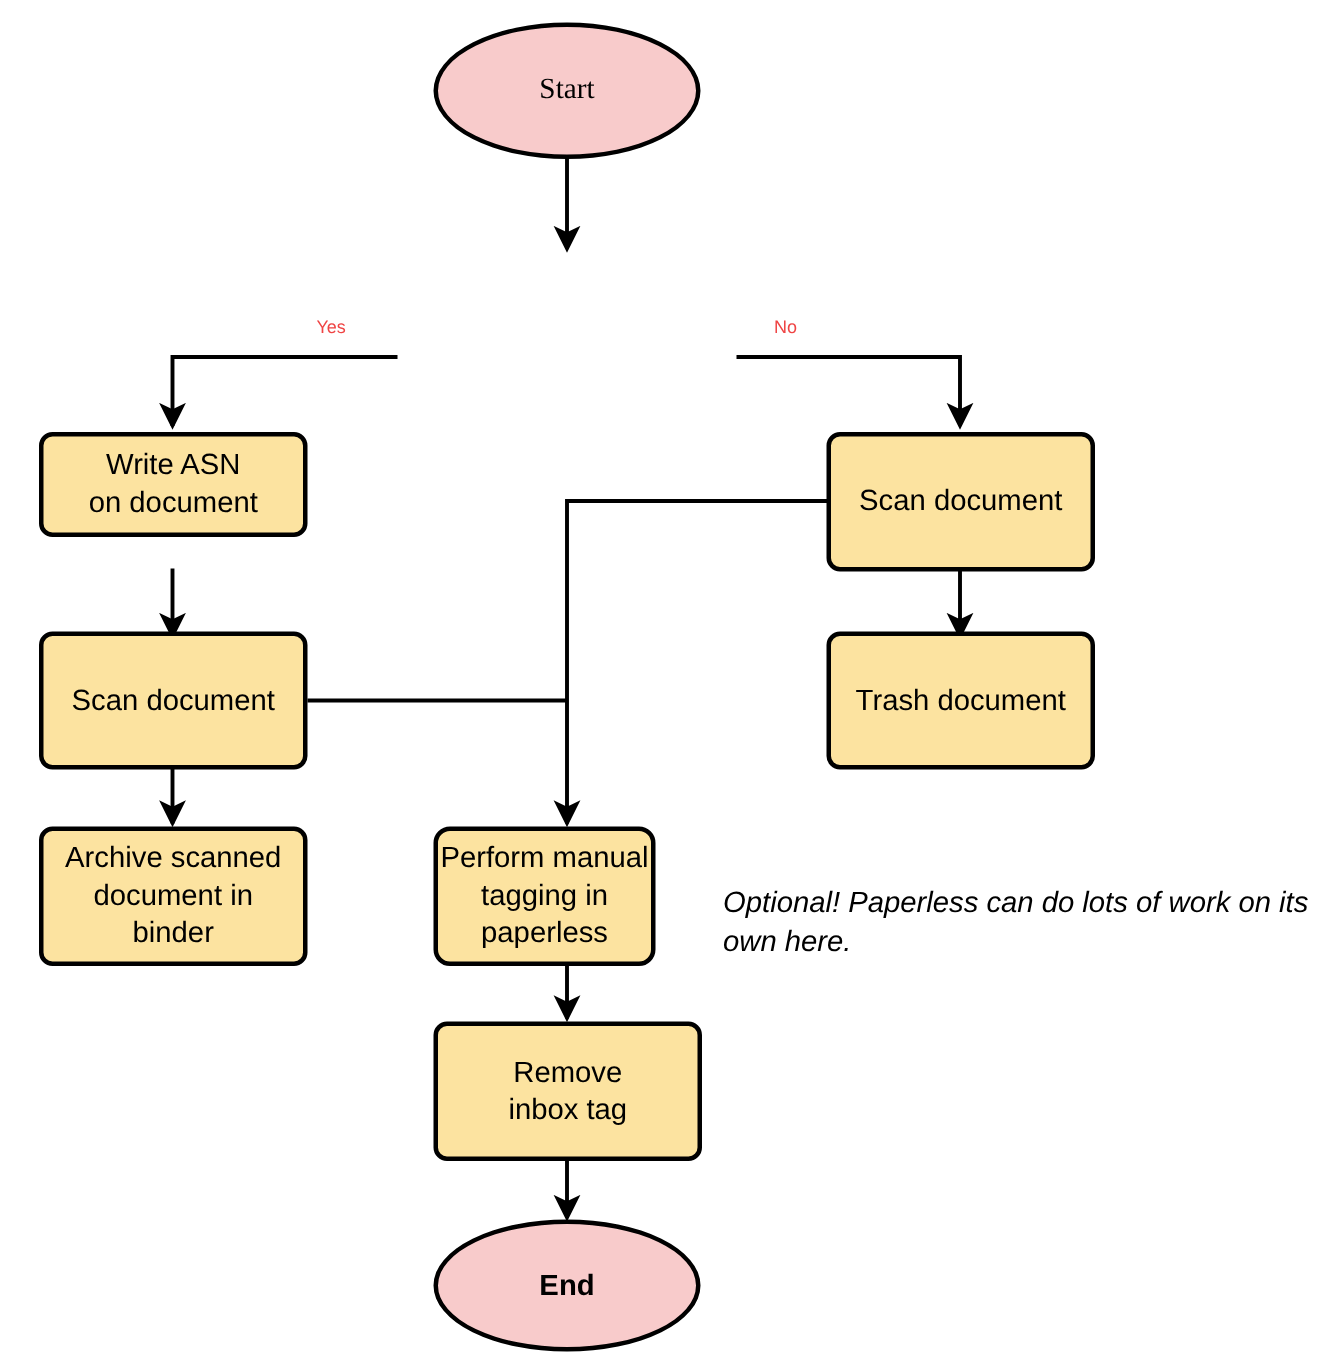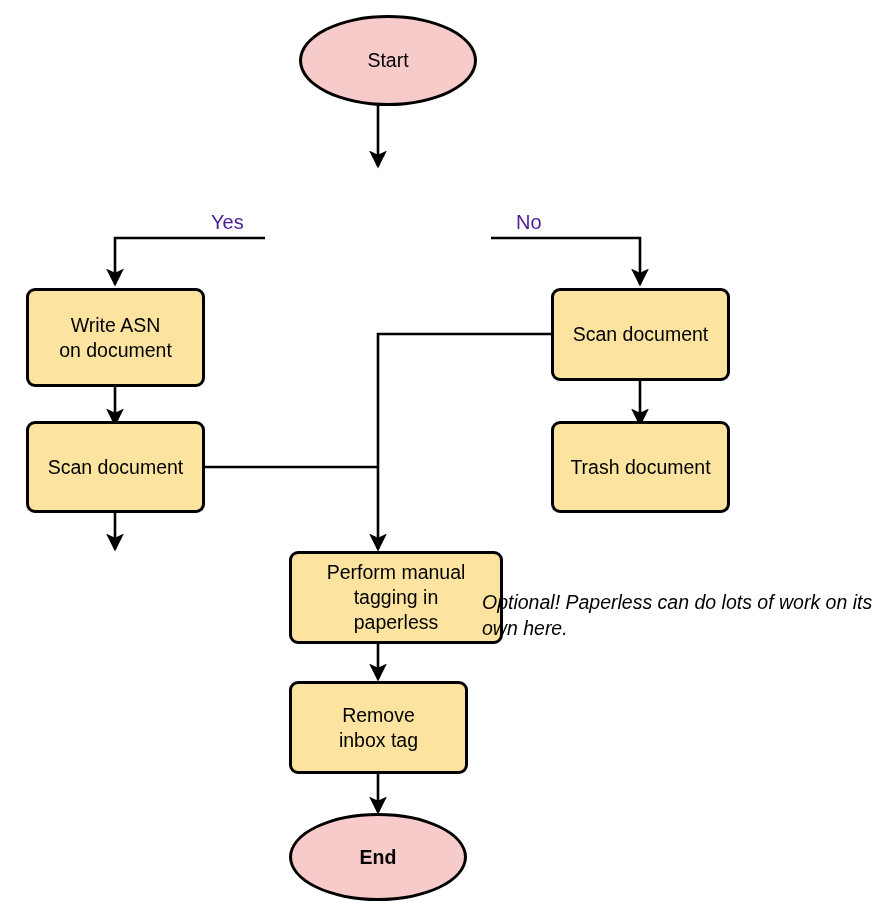--- a/index.html
+++ b/index.html
@@ -60,22 +60,22 @@
     width: 100%;
     height: 100%;
     z-index: 1;
   }
   .decision-label {
     position: relative;
     z-index: 2;
   }
   .edge-label {
     position: absolute;
-    font-size: 20px;
-    color: #4c1d95;
+    font-size: 12px;
+    color: #ef4444;
     z-index: 3;
     white-space: nowrap;
   }
   .note {
     position: absolute;
     font-style: italic;
     font-size: 19.5px;
     line-height: 1.32;
     color: #000000;
     z-index: 3;
@@ -100,44 +100,49 @@
       <path d="M 115 379 L 115 424" marker-end="url(#arrow)"></path>
       <path d="M 115 511 L 115 549" marker-end="url(#arrow)"></path>
       <path d="M 640 379 L 640 424" marker-end="url(#arrow)"></path>
       <path d="M 553 334 L 378 334 L 378 549" marker-end="url(#arrow)"></path>
       <path d="M 205 467 L 378 467"></path>
       <path d="M 378 643 L 378 679" marker-end="url(#arrow)"></path>
       <path d="M 378 773 L 378 812" marker-end="url(#arrow)"></path>
     </g>
   </svg>
 
-  <div class="node node-terminal" style="left:299px; top:15px; width:178px; height:91px;">
+  <div class="node node-terminal" style="left:289px; top:15px; width:178px; height:91px;font-family:Liberation Serif, serif;">
     <span>Start</span>
   </div>
 
 
-  <div class="node node-box" style="left:26px; top:288px; width:179px; height:99px;">
+  <div class="node node-box" style="left:26px; top:288px; width:179px; height:70px;">
     <span>Write ASN
 on document</span>
   </div>
 
   <div class="node node-box" style="left:26px; top:421px; width:179px; height:92px;">
     <span>Scan document</span>
   </div>
 
+  <div class="node node-box" style="left:26px; top:551px; width:179px; height:93px;">
+    <span>Archive scanned
+document in
+binder</span>
+  </div>
 
   <div class="node node-box" style="left:551px; top:288px; width:179px; height:93px;">
     <span>Scan document</span>
   </div>
 
   <div class="node node-box" style="left:551px; top:421px; width:179px; height:92px;">
     <span>Trash document</span>
   </div>
 
-  <div class="node node-box" style="left:289px; top:551px; width:214px; height:93px;">
+  <div class="node node-box" style="left:289px; top:551px; width:148px; height:93px;border-radius:11px;">
     <span>Perform manual
 tagging in
 paperless</span>
   </div>
 
   <div class="node node-box" style="left:289px; top:681px; width:179px; height:93px;">
     <span>Remove
 inbox tag</span>
   </div>
 

